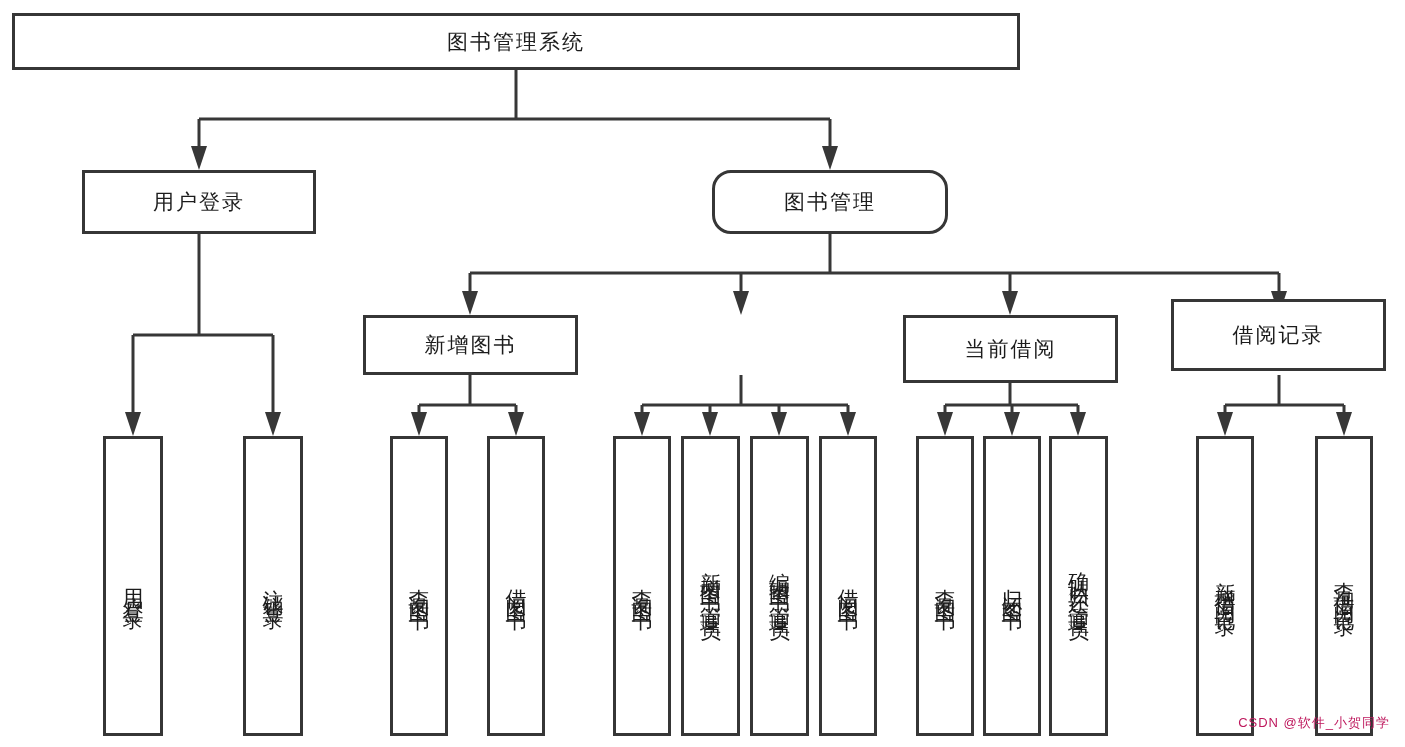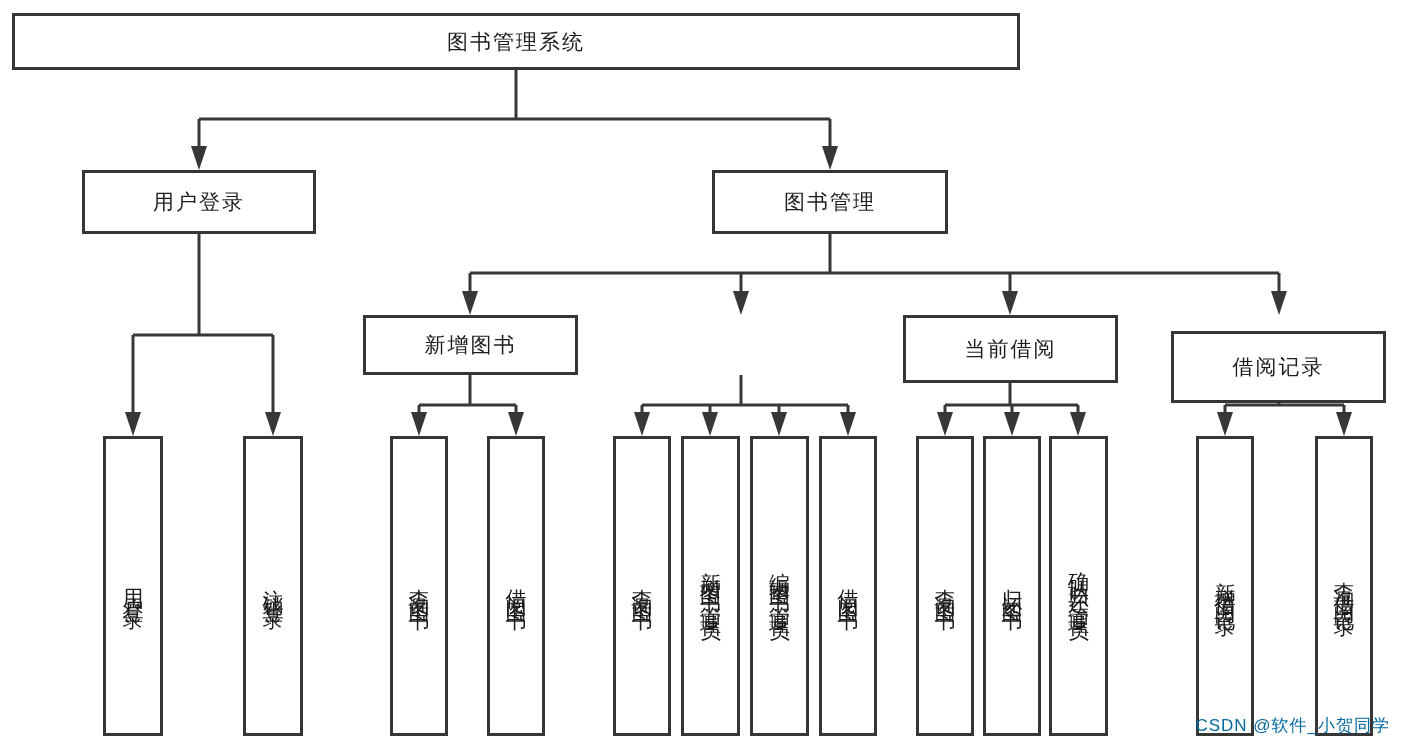--- a/index.html
+++ b/index.html
@@ -38,46 +38,46 @@
     white-space: nowrap;
   }
   .leaf .lbl {
     writing-mode: vertical-rl;
     text-orientation: mixed;
     letter-spacing: 7px;
     font-size: 21px;
   }
   .root-box  { left: 12px;  top: 13px;  width: 1008px; height: 57px; }
   .l2-a      { left: 82px;  top: 170px; width: 234px;  height: 64px; }
-  .l2-b      { left: 712px; top: 170px; width: 236px;  height: 64px; }
+  .l2-b      { left: 712px; top: 170px; width: 236px;  height: 64px; border-radius: 19px; }
   .l3-1      { left: 363px; top: 315px; width: 215px;  height: 60px; }
   .l3-2      { left: 634px; top: 315px; width: 215px;  height: 60px; }
   .l3-3      { left: 903px; top: 315px; width: 215px;  height: 68px; }
-  .l3-4      { left: 1171px;top: 331px; width: 215px;  height: 72px; text-align: center; }
+  .l3-4      { left: 1171px;top: 299px; width: 215px;  height: 72px; text-align: center; }
   .leaf      { top: 436px; height: 300px; }
   .lf-1  { left: 103px;  width: 60px; }
   .lf-2  { left: 243px;  width: 60px; }
   .lf-3  { left: 390px;  width: 58px; }
   .lf-4  { left: 487px;  width: 58px; }
   .lf-5  { left: 613px;  width: 58px; }
   .lf-6  { left: 681px;  width: 59px; }
   .lf-7  { left: 750px;  width: 59px; }
   .lf-8  { left: 819px;  width: 58px; }
   .lf-9  { left: 916px;  width: 58px; }
   .lf-10 { left: 983px;  width: 58px; }
   .lf-11 { left: 1049px; width: 59px; }
   .lf-12 { left: 1196px; width: 58px; }
   .lf-13 { left: 1315px; width: 58px; }
   .watermark {
     position: absolute;
     right: 15px;
     top: 714px;
-    font-size: 17px;
+    font-size: 13px;
     letter-spacing: 1px;
-    color: #0369a1;
+    color: #be185d;
     z-index: 3;
     white-space: nowrap;
   }
 </style>
 </head>
 <body>
 
 <div class="canvas">
 
   <svg class="connectors" width="1405" height="747" viewBox="0 0 1405 747">

